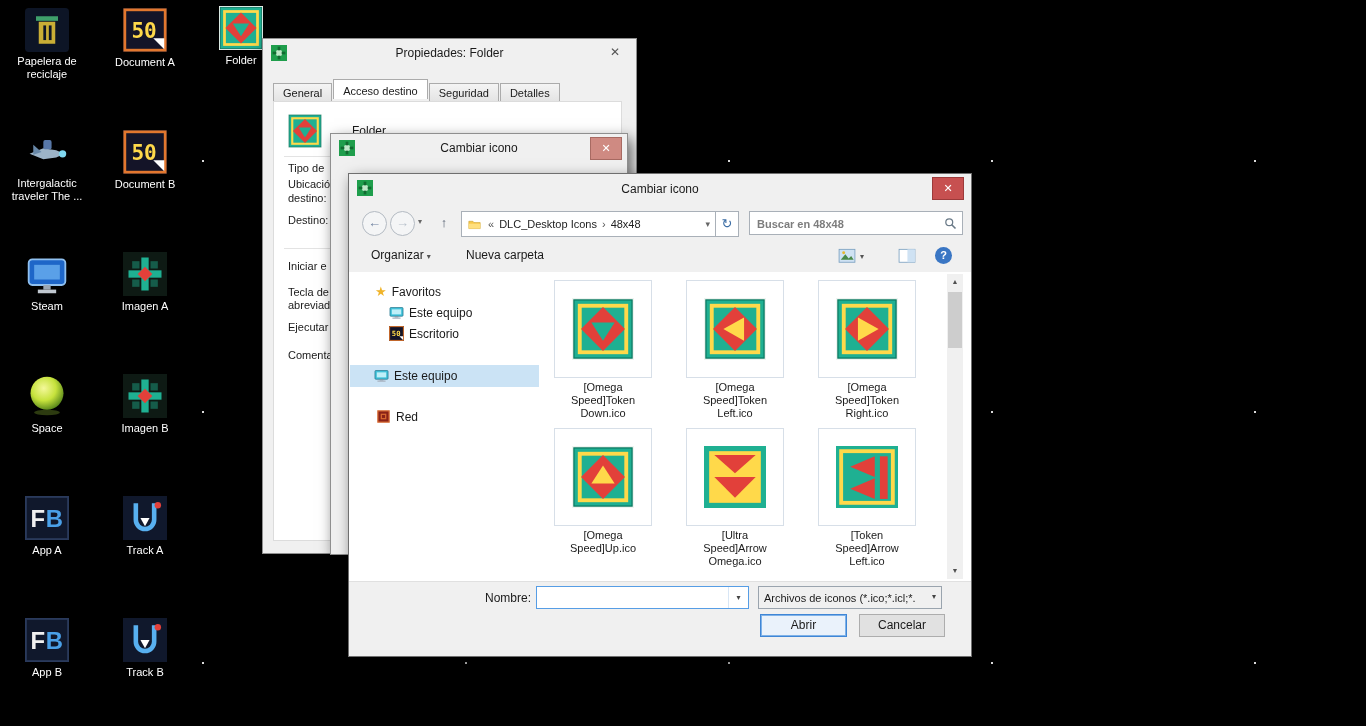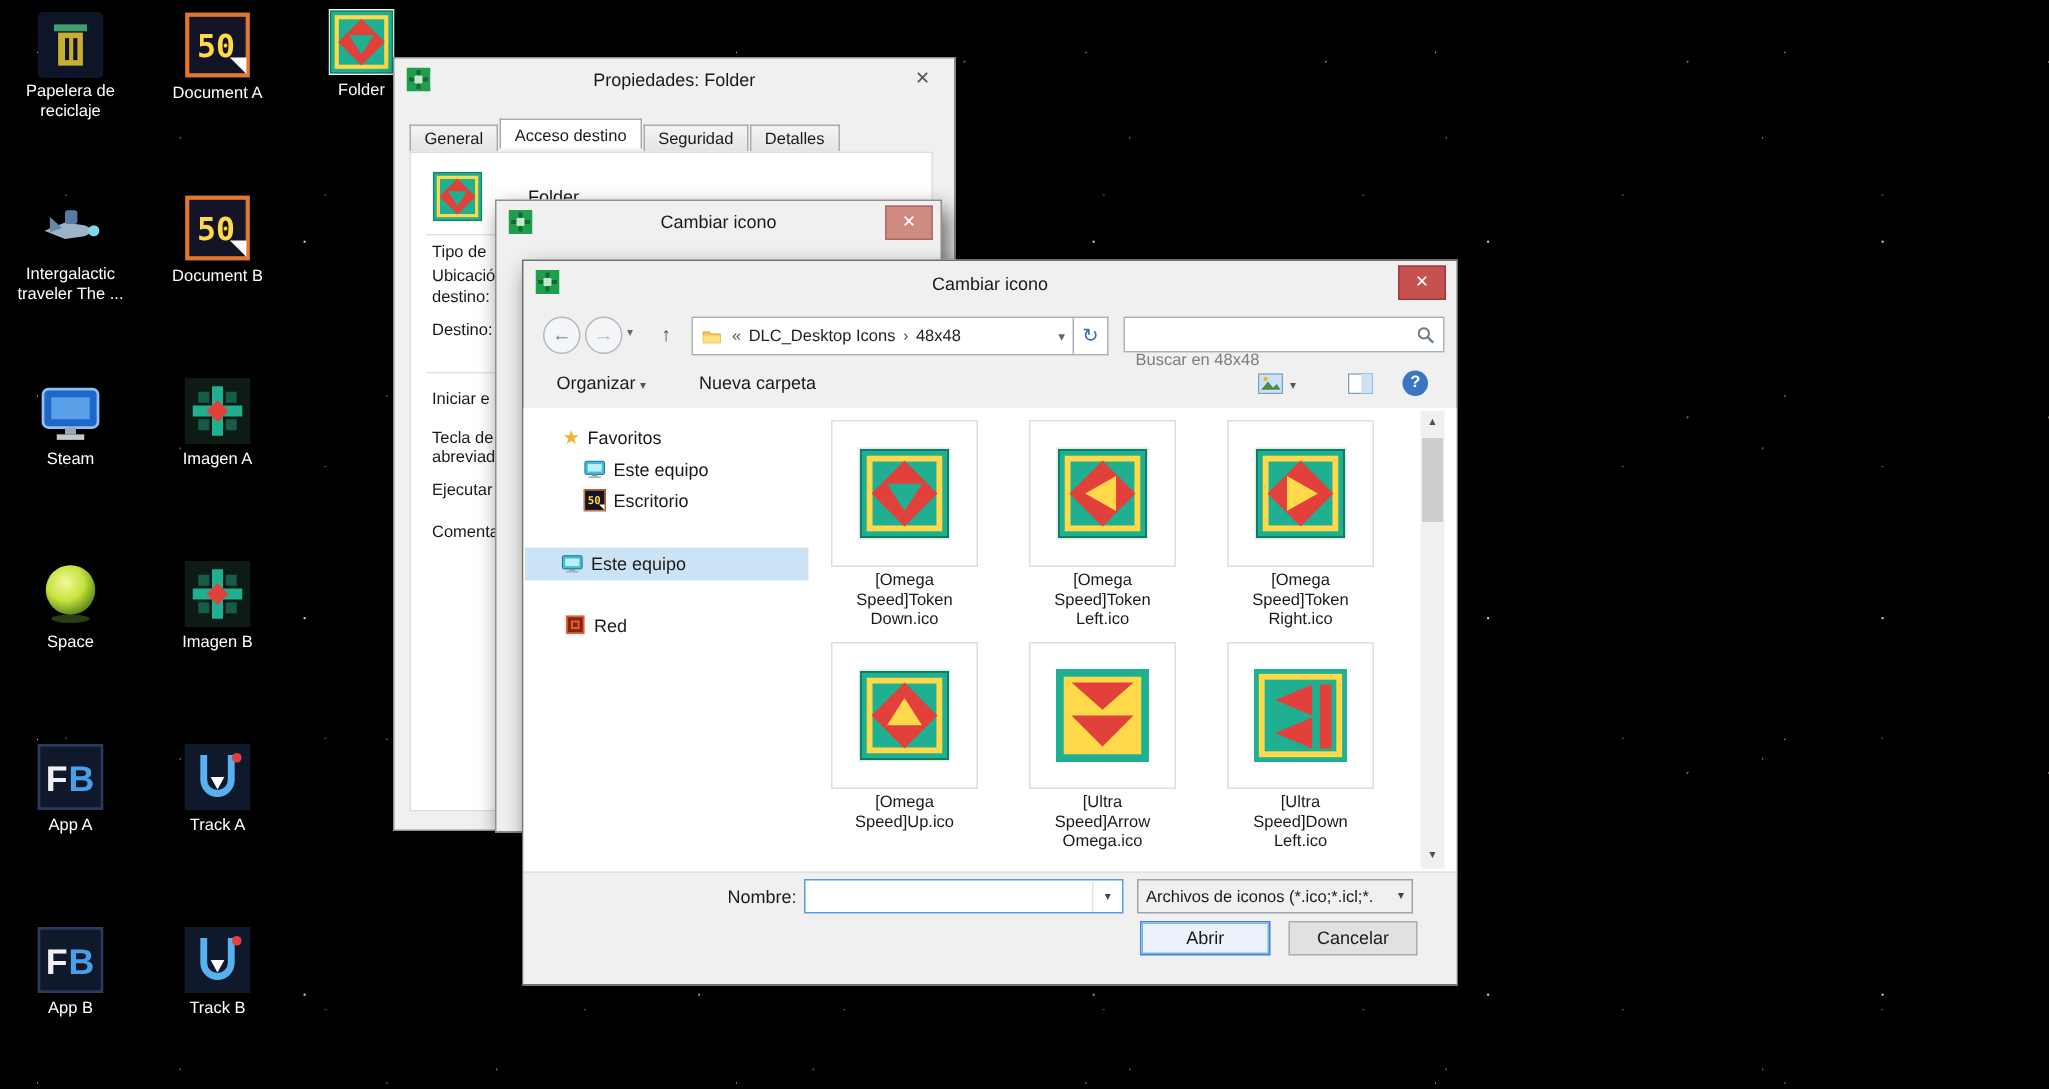--- a/index.html
+++ b/index.html
@@ -62,22 +62,22 @@
   .addr .fico svg{width:100%;height:100%;display:block;}
   .addr .seg{margin:0 3px;white-space:nowrap;}
   .addr .sep{color:#555;margin:0 2px;}
   .addr .spacer{flex:1;}
   .addr .ddl{color:#666;font-size:9px;margin-right:5px;}
   .refresh{position:absolute;left:367px;top:7px;width:22px;height:24px;background:#fff;
     border:1px solid #a9b0b8;border-left:none;text-align:center;line-height:24px;
     font-size:13px;color:#3d6ea5;}
   .search{position:absolute;left:400px;top:7px;width:214px;height:24px;background:#fff;
     border:1px solid #a9b0b8;box-sizing:border-box;}
-  .search input{position:absolute;left:5px;top:18px;width:178px;height:17px;border:none;outline:none;
-    font-size:11px;color:#333;font-family:"Liberation Sans",sans-serif;background:transparent;}
+  .search input{position:absolute;left:5px;top:2px;width:178px;height:17px;border:none;outline:none;
+    font-size:11px;color:#333;font-family:"Liberation Sans",sans-serif;background:transparent;font-weight:bold;}
   .search input::placeholder{color:#7d7d7d;}
   .search .mag{position:absolute;right:4px;top:4px;width:15px;height:15px;}
   .search .mag svg{width:100%;height:100%;display:block;}
   .cmdbar{position:absolute;left:0;right:0;top:66px;height:32px;border-bottom:1px solid #e6e6e6;}
   .cmditem{position:absolute;top:8px;font-size:12px;color:#1a1a1a;white-space:nowrap;}
   .cmditem .dd{font-size:8px;color:#555;margin-left:3px;}
   .cmdicon{position:absolute;top:6px;width:20px;height:20px;}
   .cmdicon svg{width:100%;height:100%;display:block;}
   .helpbtn{position:absolute;top:7px;width:17px;height:17px;border-radius:50%;background:#3a76c4;
     color:#fff;font-size:11px;font-weight:bold;text-align:center;line-height:17px;}
@@ -515,21 +515,21 @@
             <span class="fsvg">
               <svg xmlns="http://www.w3.org/2000/svg" viewBox="0 0 48 48">
                 <rect width="48" height="48" fill="#1fb092"></rect>
                 <rect x="4" y="4" width="40" height="40" fill="none" stroke="#ffd94a" stroke-width="3"></rect>
                 <polygon points="30,8 30,24 11,16" fill="#e2403a"></polygon>
                 <polygon points="30,25 30,41 11,33" fill="#e2403a"></polygon>
                 <rect x="34" y="8" width="6" height="33" fill="#e2403a"></rect>
               </svg>
             </span>
           </div>
-        <span class="flbl">[Ultra Speed]Down Left.ico</span>
+        <span class="flbl">[Token Speed]Arrow Left.ico</span>
       </div>
     </div>
 
     <div class="vscroll">
       <span class="varrow" style="top:0;">▲</span>
       <span class="vthumb" style="top:18px;height:56px;"></span>
       <span class="varrow" style="bottom:0;">▼</span>
     </div>
 
     <div class="footer">

